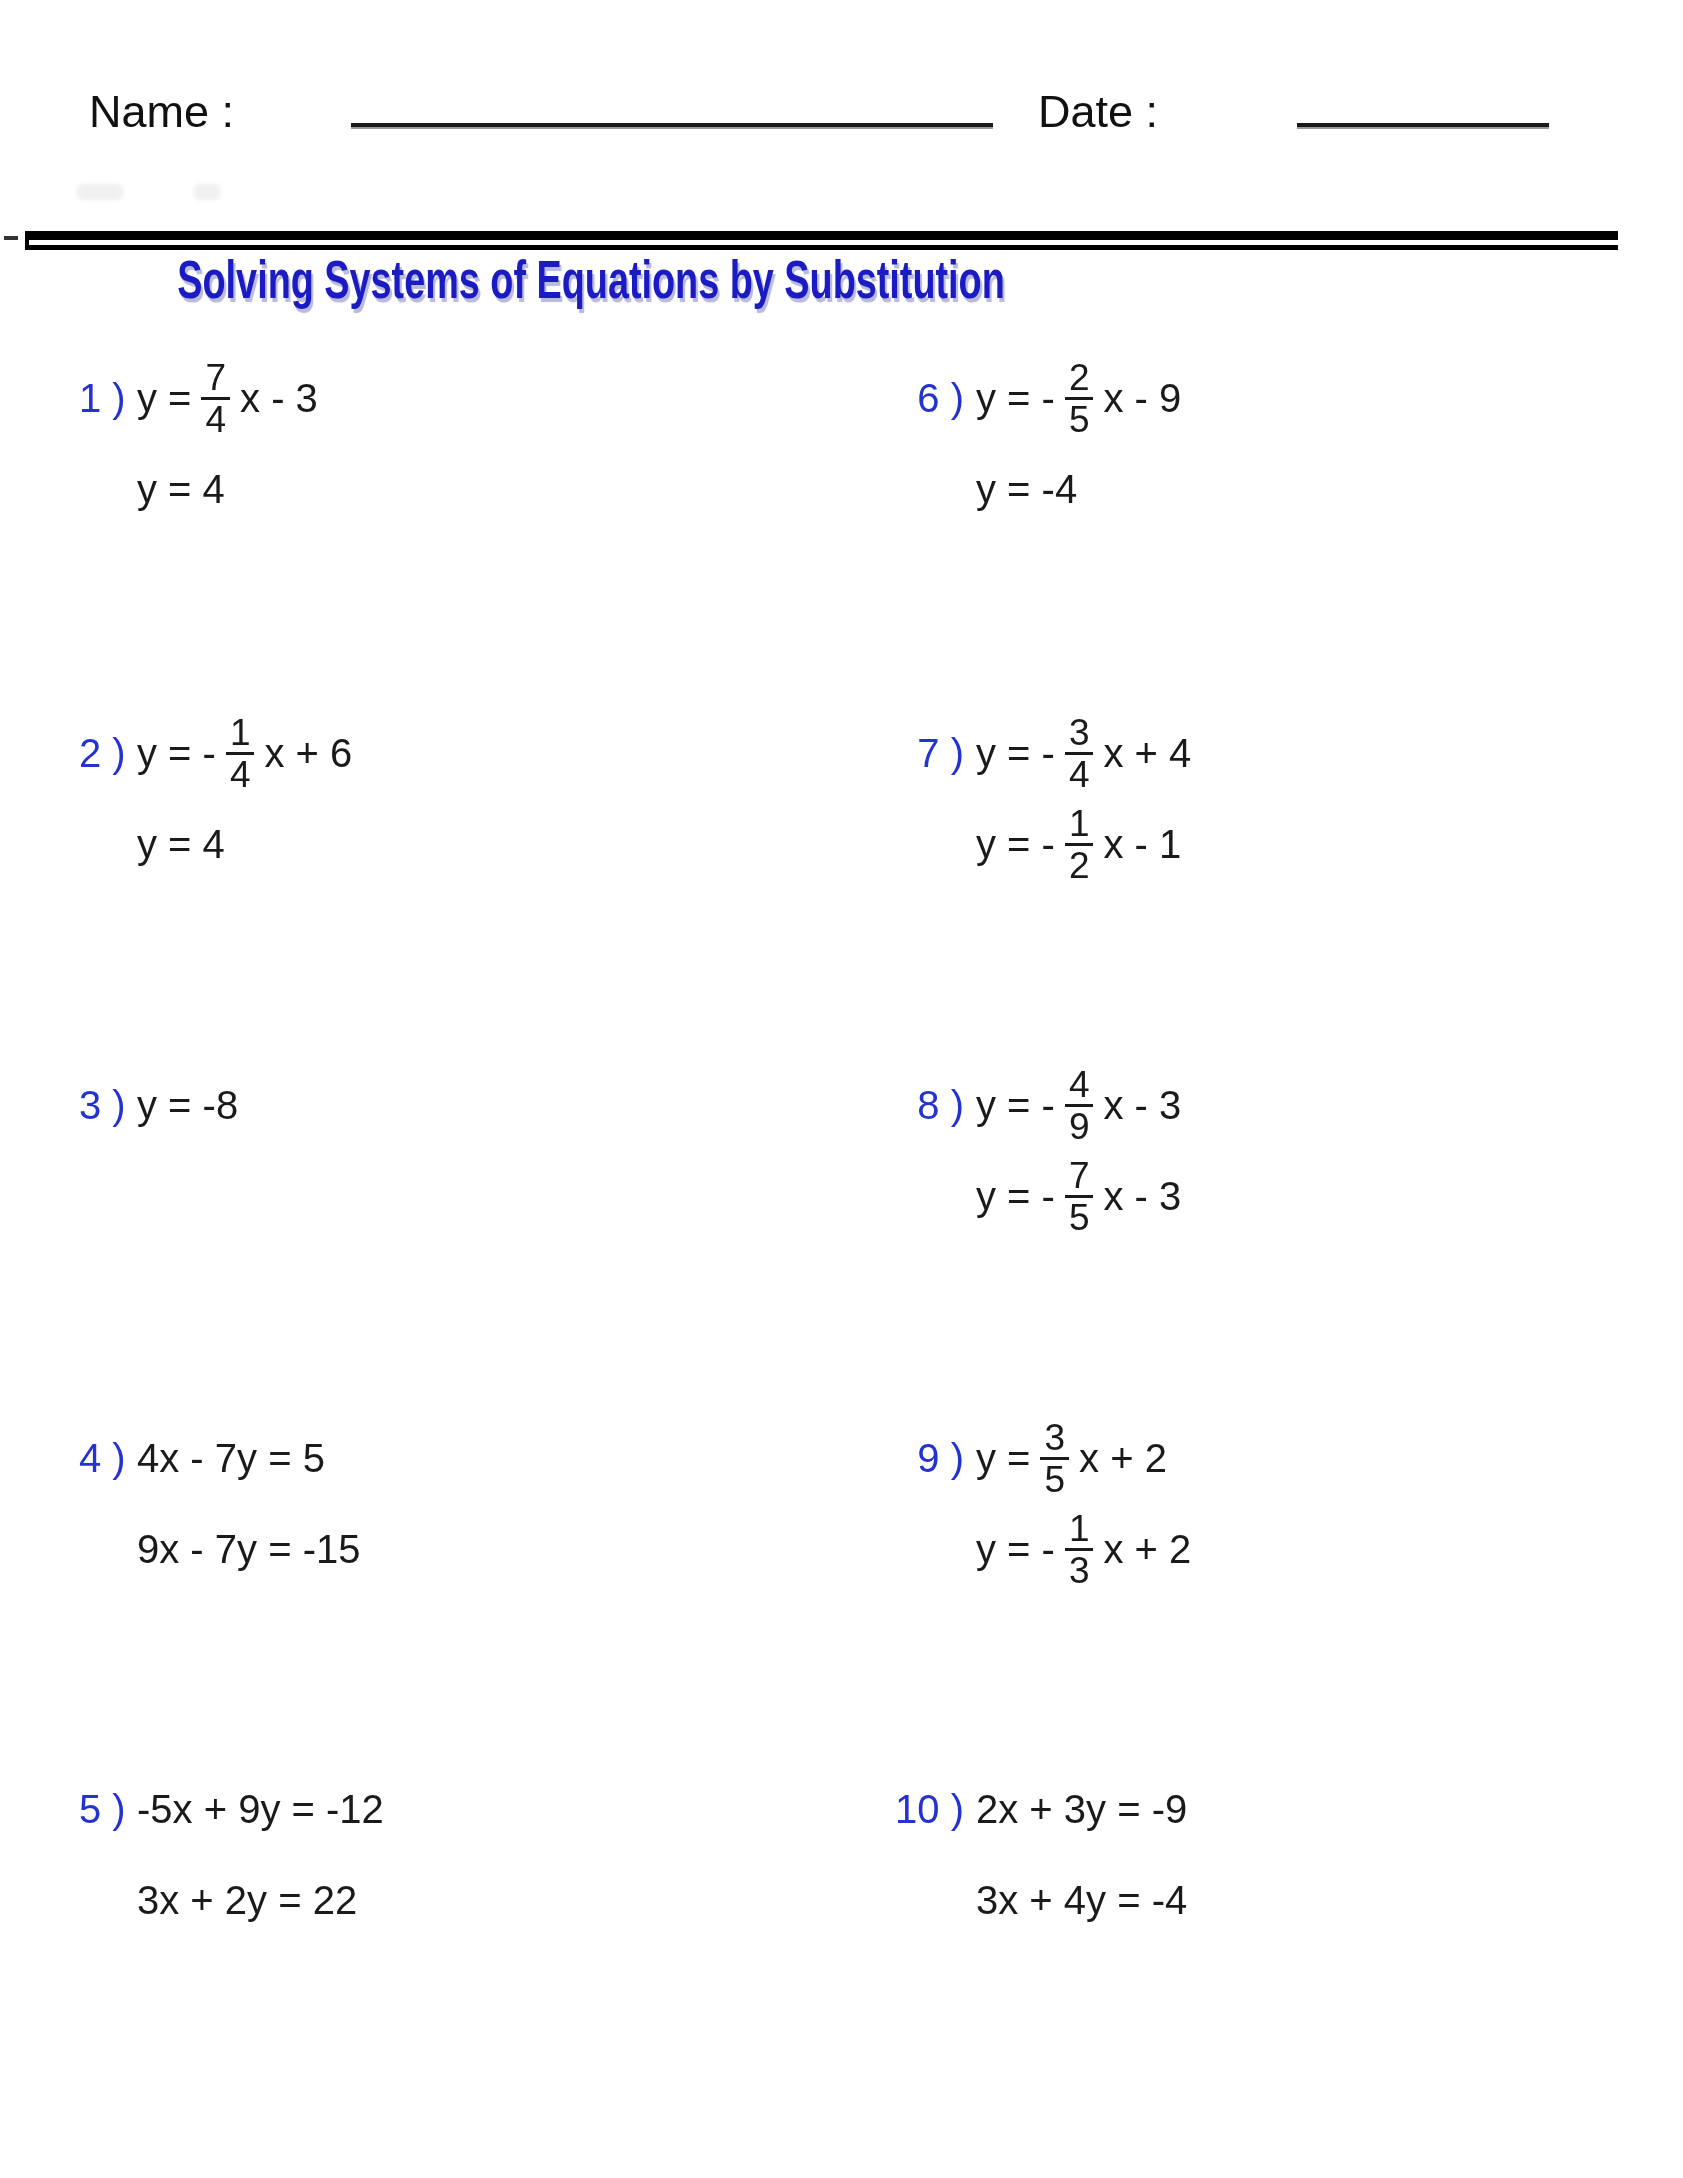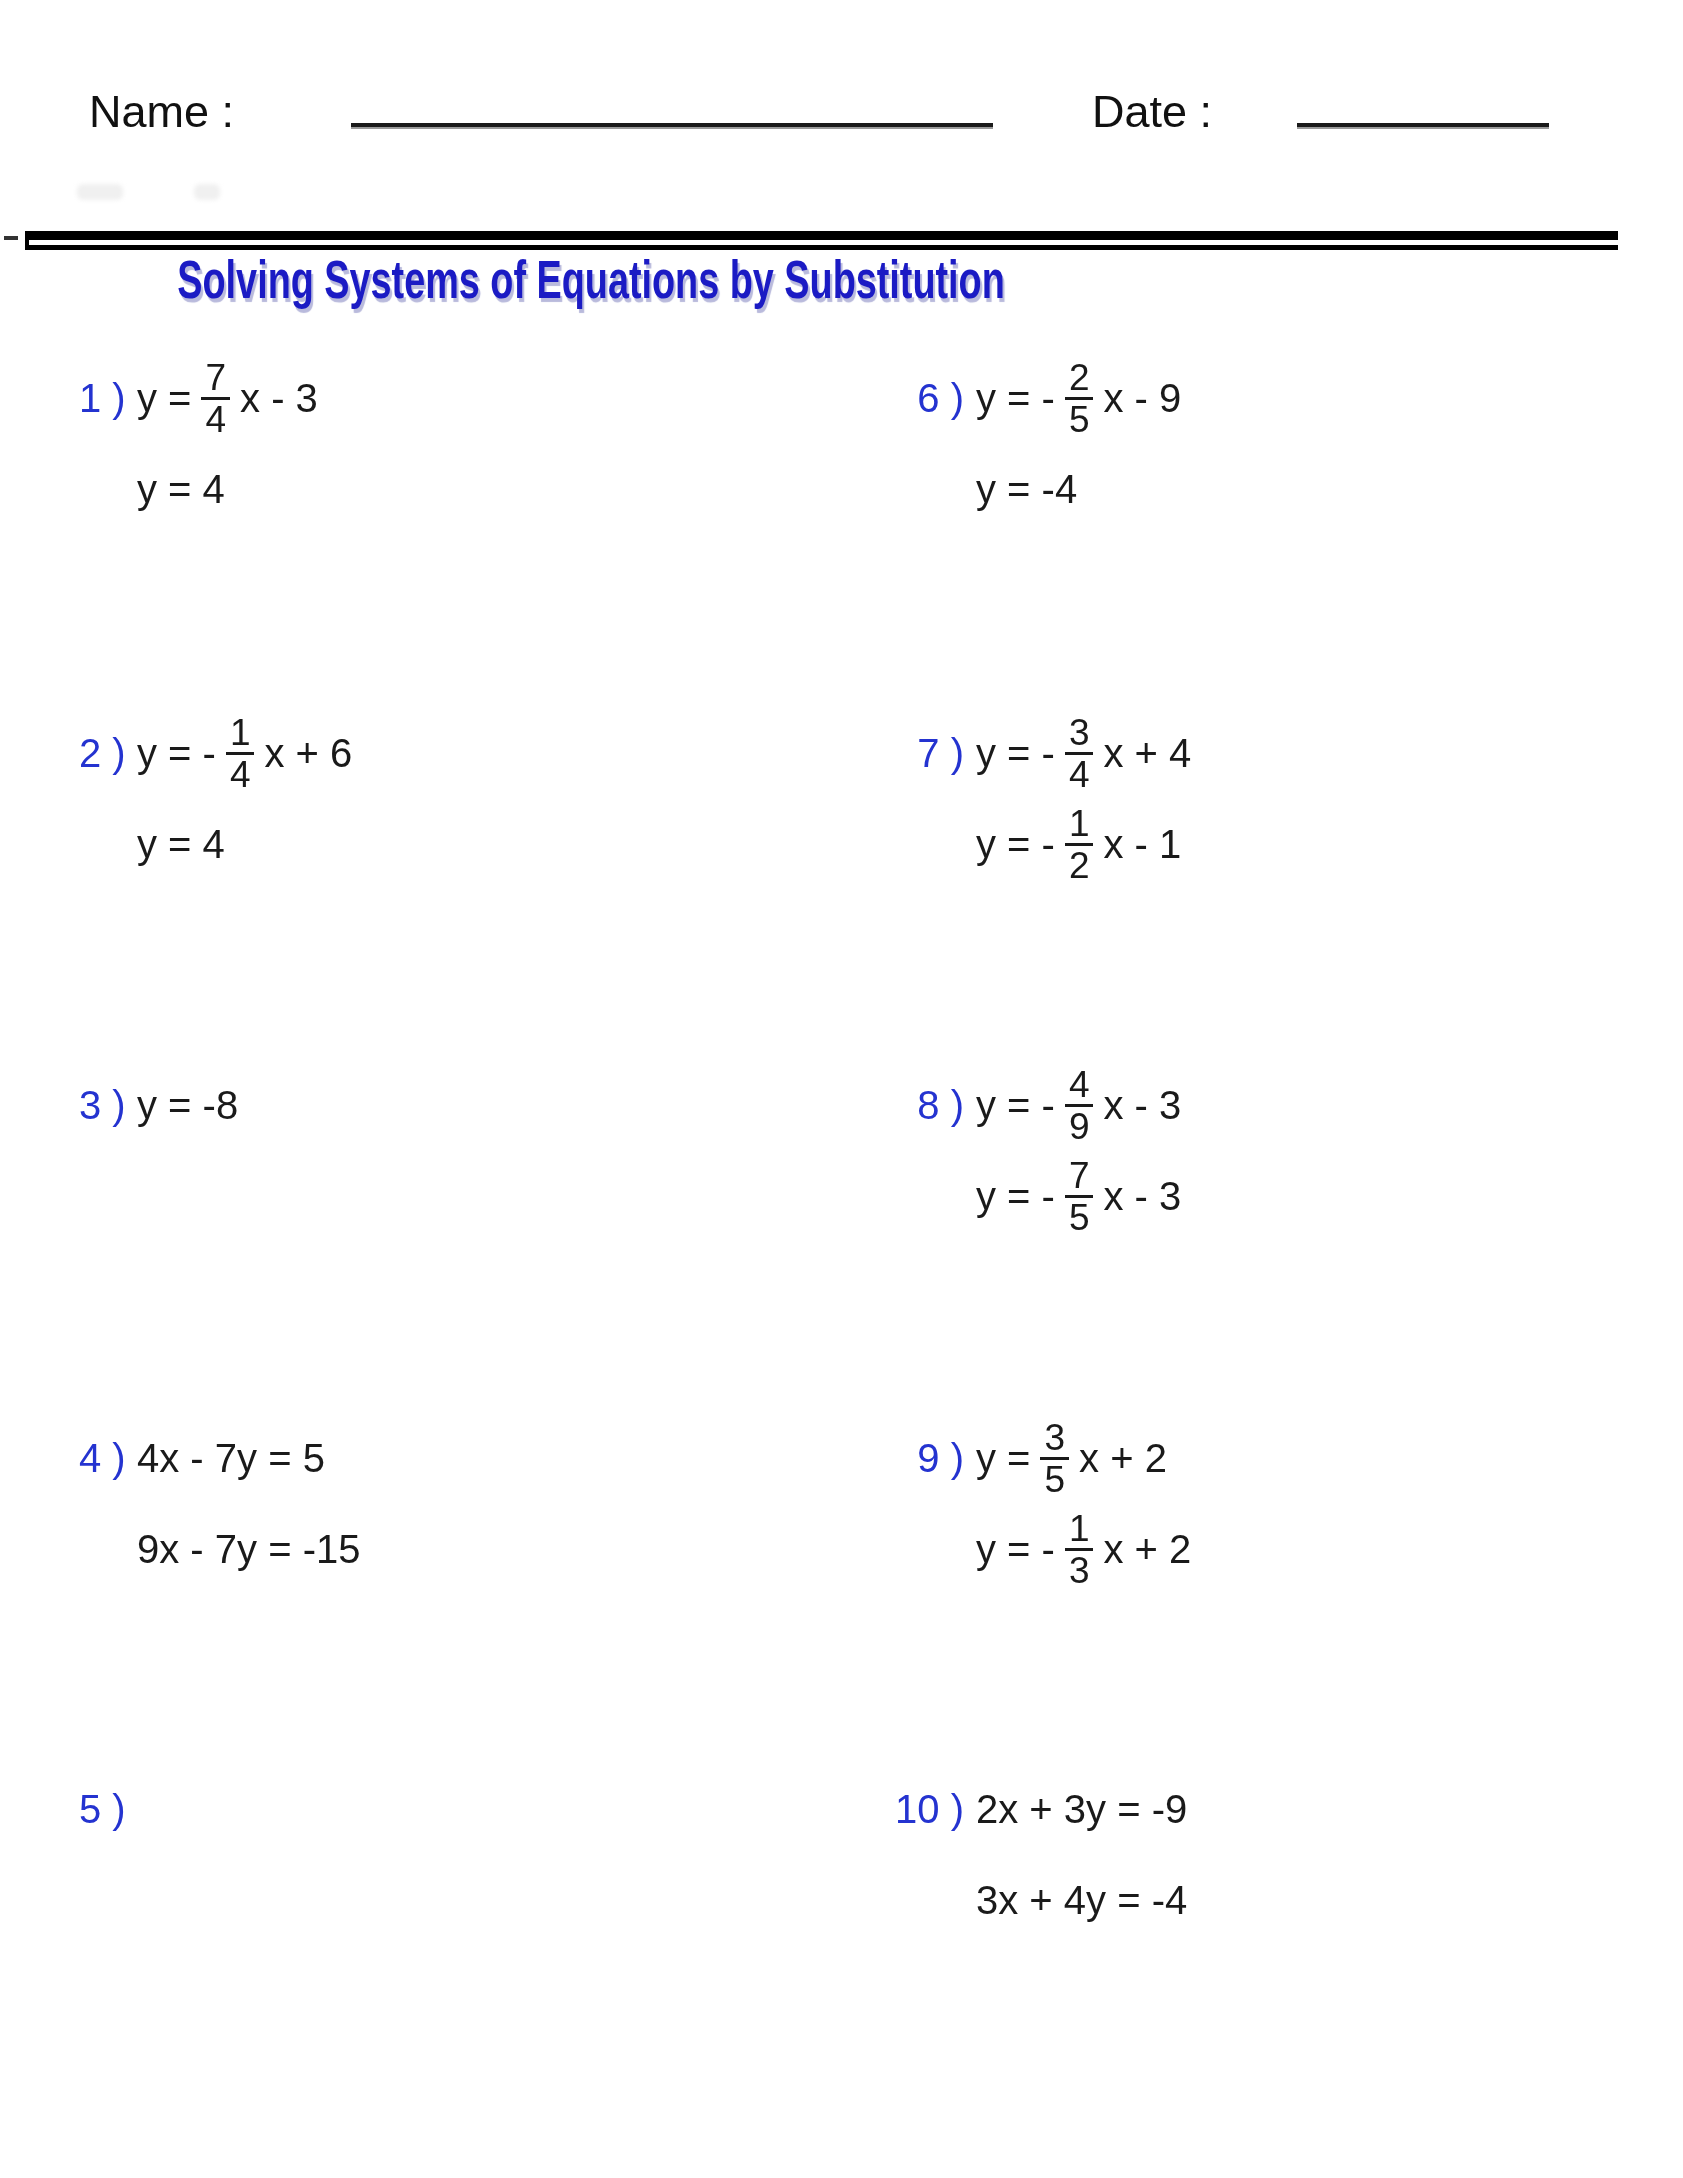--- a/index.html
+++ b/index.html
@@ -16,21 +16,21 @@
 
   
   .hdr-label {
     position: absolute;
     font-size: 45px;
     line-height: 1;
     color: #111;
     white-space: nowrap;
   }
   .name-label { left: 89px; top: 89px; }
-  .date-label { left: 1092px; top: 89px; }
+  .date-label { left: 1038px; top: 89px; }
   .write-line {
     position: absolute;
     height: 0;
     border-top: 4px solid #1a1a1a;
     box-shadow: 0 2px 0 #9a9a9a;
   }
   .name-line { left: 351px; top: 123px; width: 642px; }
   .date-line { left: 1297px; top: 123px; width: 252px; }
 
   
@@ -207,20 +207,32 @@
       <div class="eqline">
         <span>9x - 7y = -15</span>
 
         <span></span>
       </div>
     </div>
   </div>
 
   <div class="problem c1 r5">
     <span class="pnum">5 )</span>
+    <div class="eqs">
+      <div class="eqline">
+        <span>-5x + 9y = -12</span>
+
+        <span></span>
+      </div>
+      <div class="eqline">
+        <span>3x + 2y = 22</span>
+
+        <span></span>
+      </div>
+    </div>
   </div>
 
   <div class="problem c2 r1">
     <span class="pnum">6 )</span>
     <div class="eqs">
       <div class="eqline">
         <span>y = -</span>
         <span class="frac">
             <span class="fnum">2</span>
             <span class="fden">5</span>

